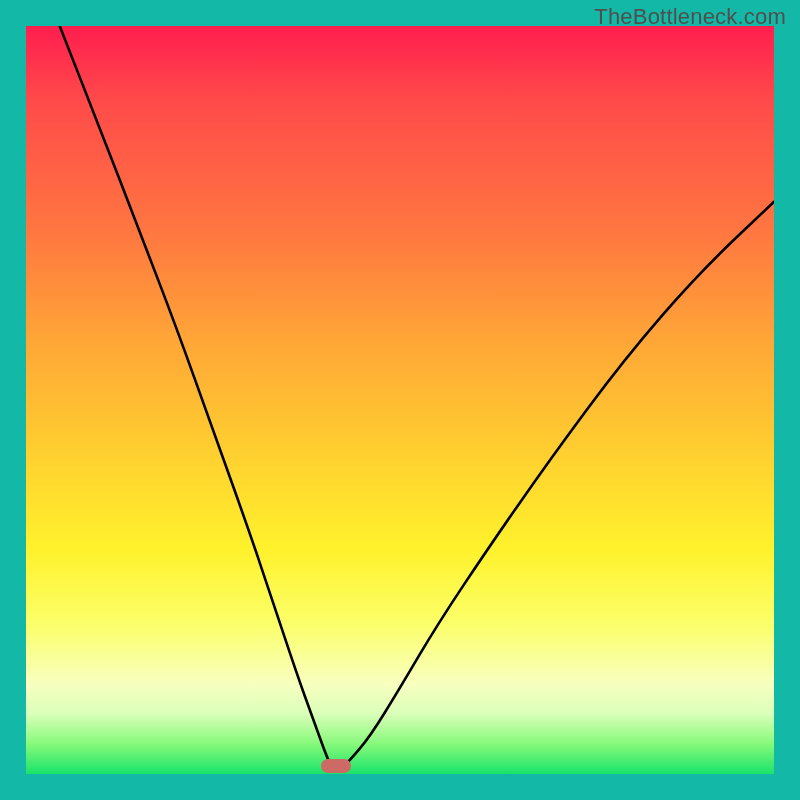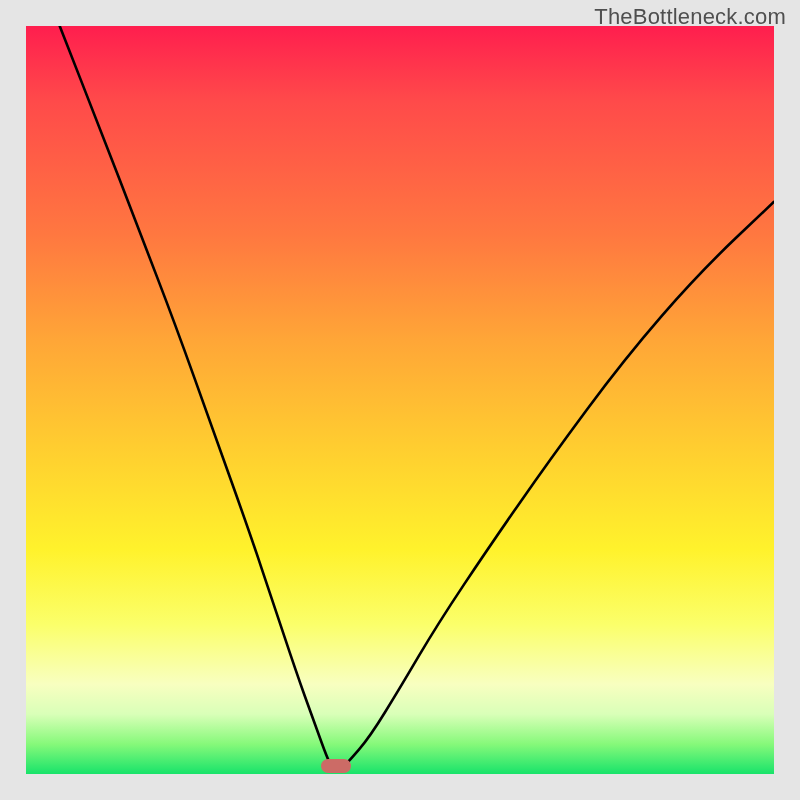--- a/index.html
+++ b/index.html
@@ -8,21 +8,21 @@
     width: 800px;
     height: 800px;
     overflow: hidden;
     background: #000;
     font-family: Arial, Helvetica, sans-serif;
   }
   .frame {
     position: relative;
     width: 800px;
     height: 800px;
-    background: #e5e5e5;
+    background: #14b8a6;
   }
   .watermark {
     position: absolute;
     top: 4px;
     right: 14px;
     color: #4f4f4f;
     font-size: 22px;
     font-weight: 500;
     letter-spacing: 0.2px;
     z-index: 10;

